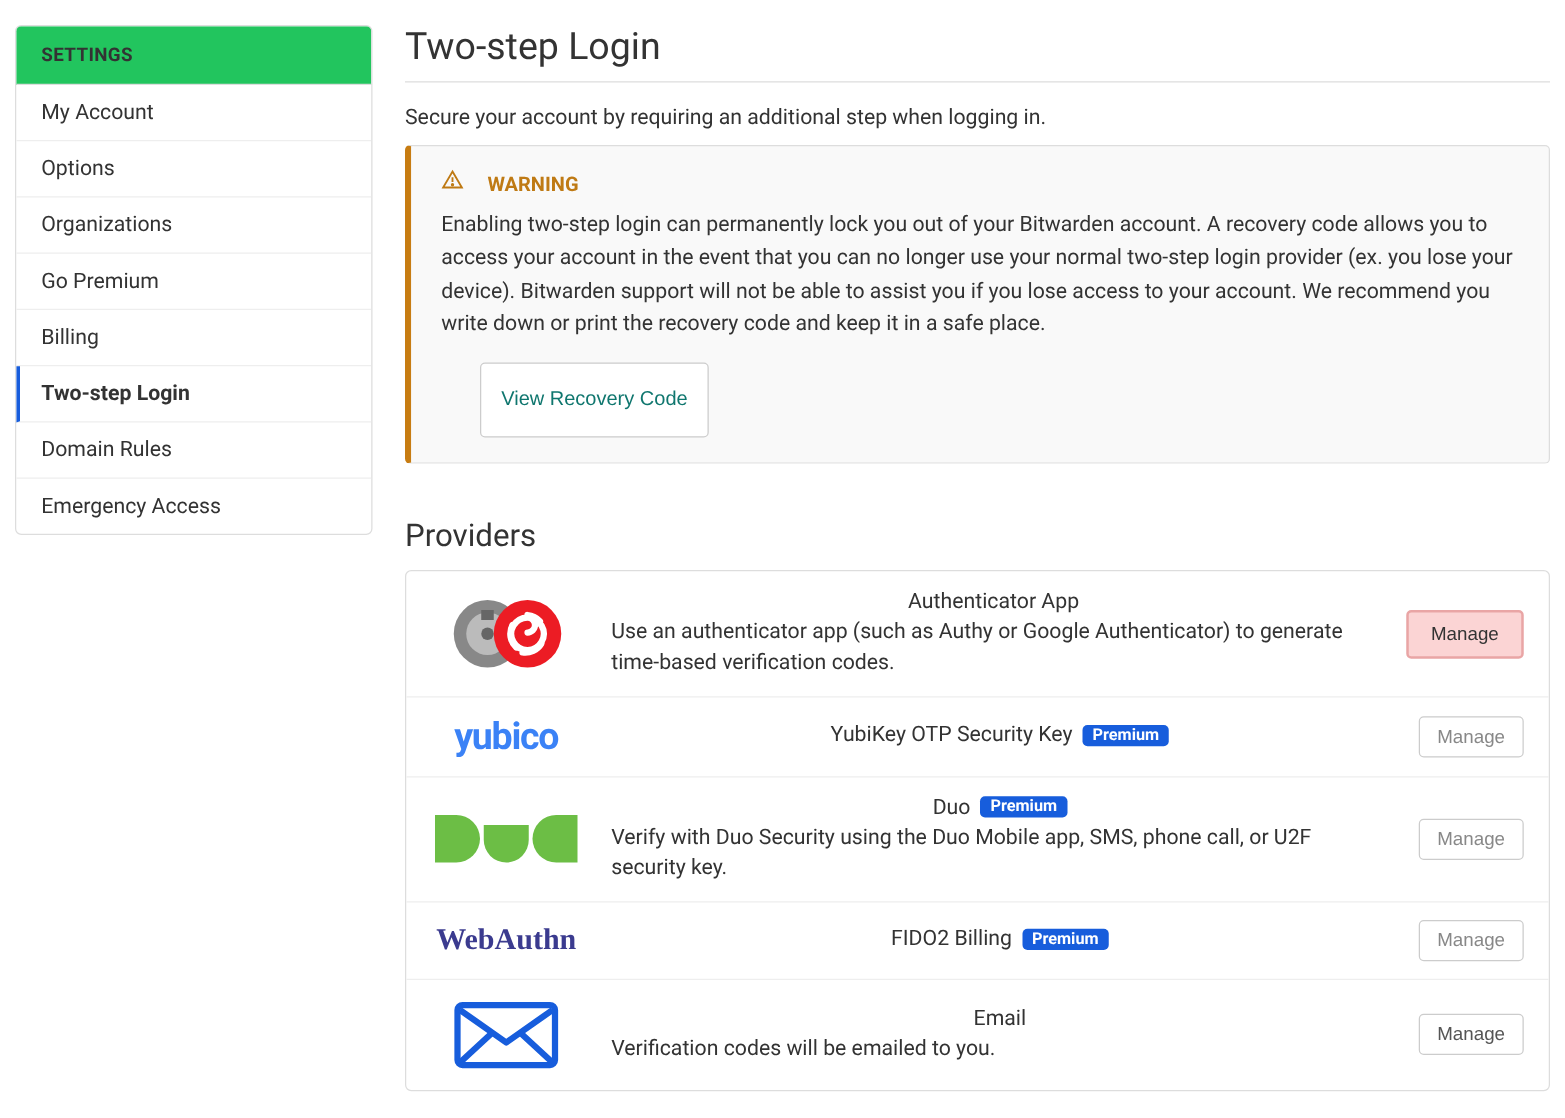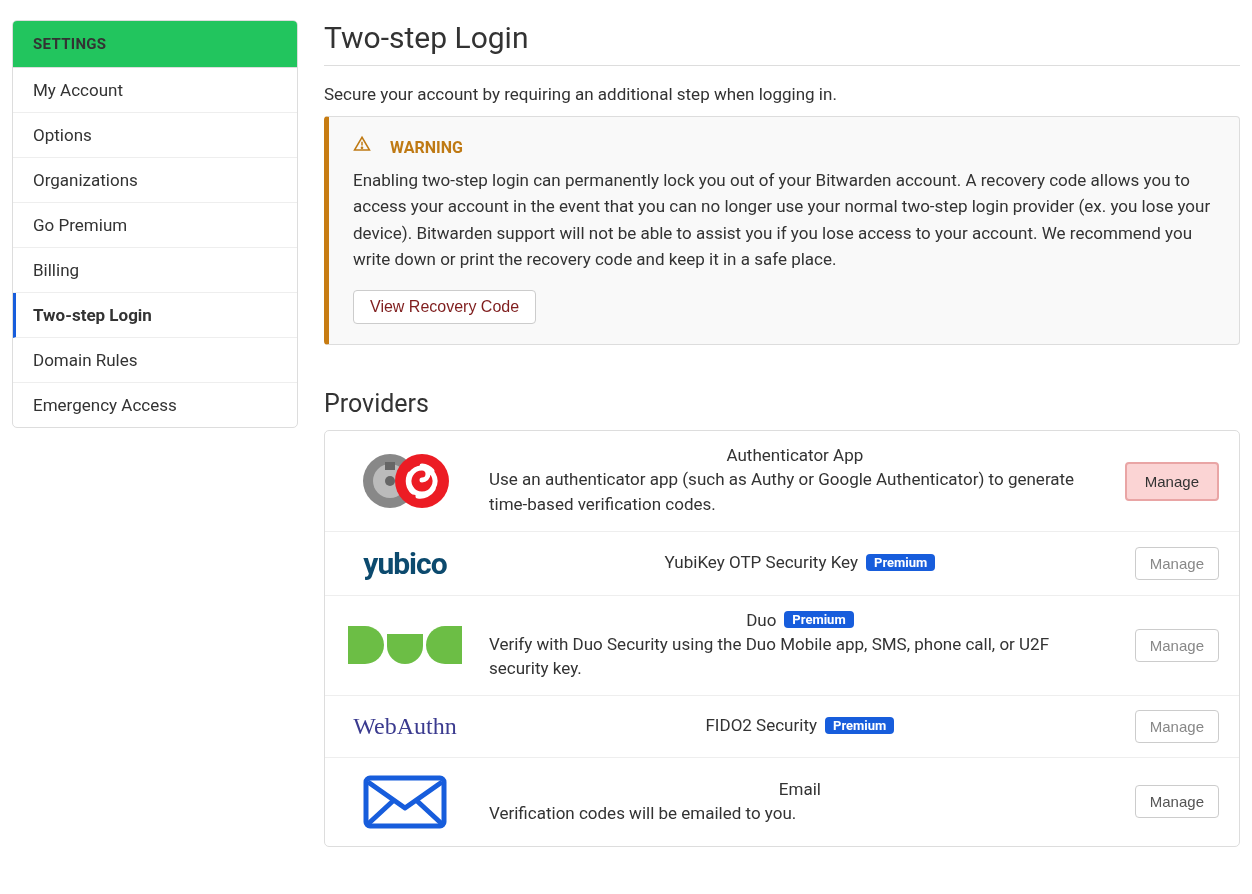--- a/index.html
+++ b/index.html
@@ -84,25 +84,26 @@
     .warning-title svg { width: 18px; height: 18px; }
     .warning-text {
       font-size: 17px;
       color: #333;
       line-height: 1.55;
       margin-bottom: 18px;
     }
     .recovery-btn {
       border: 1px solid #ccc;
       background: #fff;
-      color: #7f1d1d;
+      color: #0f766e;
       font-size: 16px;
-      padding: 7px 16px;
+      padding: 20px 16px;
       border-radius: 4px;
       cursor: pointer;
+      margin-left: 31px;
     }
     .section-title {
       font-size: 25px;
       font-weight: 400;
       color: #333;
       margin-bottom: 12px;
     }
     .providers {
       border: 1px solid #ddd;
       border-radius: 5px;
@@ -160,39 +161,39 @@
     .manage-btn.highlight {
       background: #FBD4D4;
       border: 2px solid #E9A5A5;
       color: #333;
       padding: 9px 18px;
     }
     
     .yubico-text {
       font-weight: 700;
       font-size: 30px;
-      color: #0c4a6e;
+      color: #3b82f6;
       letter-spacing: -1px;
     }
     .duo-logo {
       display: flex;
       gap: 3px;
       align-items: center;
     }
     .duo-shape {
       width: 36px; height: 38px; background: #6CBE45;
     }
     .duo-d { border-radius: 0 19px 19px 0; }
     .duo-u { border-radius: 0 0 19px 19px; height: 30px; margin-top:8px;}
     .duo-o { border-radius: 19px 0 0 19px; }
     .webauthn-text {
       font-family: Georgia, serif;
       font-size: 24px;
       color: #3B3B8F;
-      font-weight: 400;
+      font-weight: 700;
     }
   </style>
 </head>
 <body>
 
 <div class="container">
 
   <aside class="sidebar">
     <div class="sidebar-list">
       <div class="sidebar-header">SETTINGS</div>
@@ -281,21 +282,21 @@
             <div class="provider-desc">Verify with Duo Security using the Duo Mobile app, SMS, phone call, or U2F security key.</div>
           </div>
           <button class="manage-btn">Manage</button>
         </div>
         <div class="provider-row">
           <div class="provider-icon">
             <span class="webauthn-text">WebAuthn</span>
           </div>
           <div class="provider-body">
             <div class="provider-title">
-              <span>FIDO2 Security</span>
+              <span>FIDO2 Billing</span>
               <span class="premium-badge">Premium</span>
             </div>
           </div>
           <button class="manage-btn">Manage</button>
         </div>
         <div class="provider-row">
           <div class="provider-icon">
             <svg width="90" height="60" viewBox="0 0 90 60">
               <rect x="6" y="6" width="78" height="48" rx="4" fill="none" stroke="#175DDC" stroke-width="5"></rect>
               <path d="M8 10 L45 36 L82 10" fill="none" stroke="#175DDC" stroke-width="5" stroke-linejoin="round"></path>

